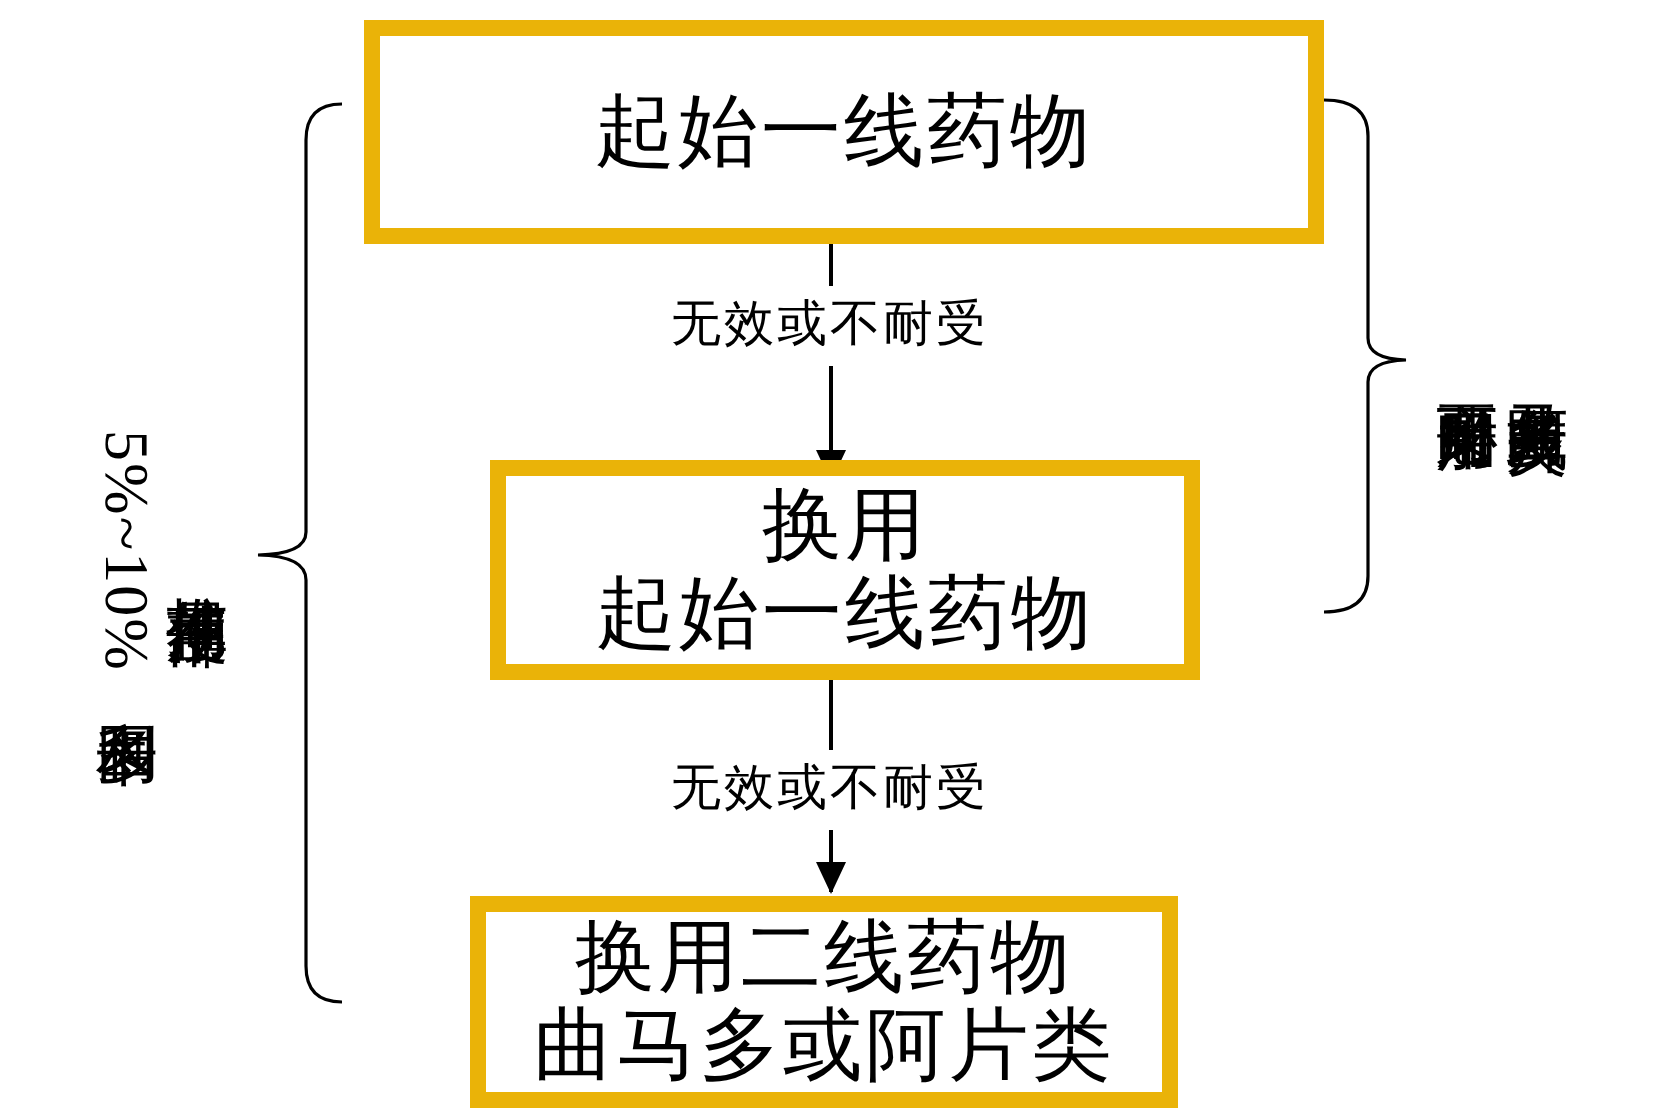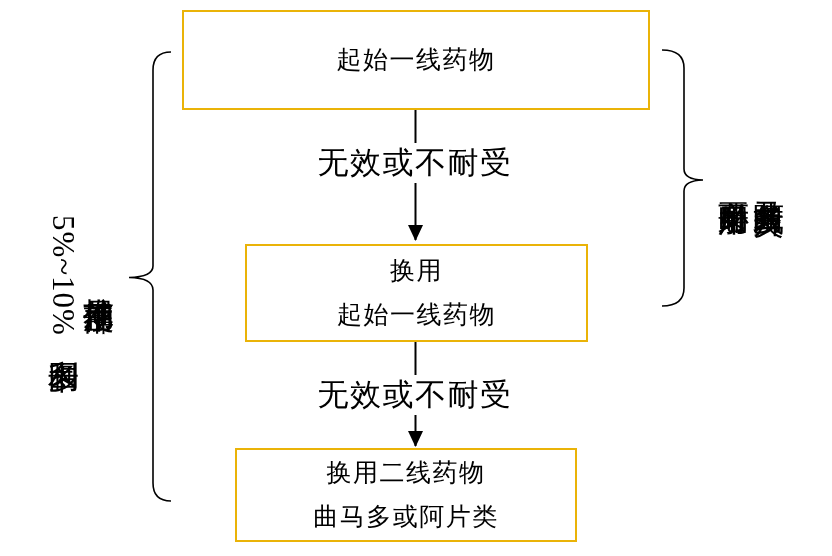--- a/index.html
+++ b/index.html
@@ -8,40 +8,40 @@
     width: 832px;
     height: 556px;
     background: #ffffff;
     color: #000000;
     font-family: "Liberation Serif", "DejaVu Serif", serif;
     overflow: hidden;
   }
   .layer { position:absolute; left:0; top:0; width:832px; height:556px; }
   .box {
     position: absolute;
-    border: 2px solid #eab308;
+    border: 8px solid #eab308;
     background: #ffffff;
     display: flex;
     flex-direction: column;
     align-items: center;
     justify-content: center;
     text-align: center;
-    font-size: 25px;
+    font-size: 40px;
     line-height: 44px;
     letter-spacing: 1.5px;
     white-space: nowrap;
   }
   .box-start  { left:182px; top:10px;  width:464px; height:96px; }
-  .box-second { left:245px; top:244px; width:339px; height:94px; }
+  .box-second { left:245px; top:230px; width:339px; height:94px; }
   .box-third  { left:235px; top:448px; width:338px; height:90px; }
   .arrow-label {
     position: absolute;
     transform: translateX(-50%);
     background: #ffffff;
-    font-size: 31px;
+    font-size: 25px;
     line-height: 36px;
     letter-spacing: 1.5px;
     padding: 2px 8px;
     white-space: nowrap;
   }
   .arrow-label-1 { left:415px; top:143px; }
   .arrow-label-2 { left:415px; top:375px; }
   .vtext {
     position: absolute;
     writing-mode: vertical-rl;

